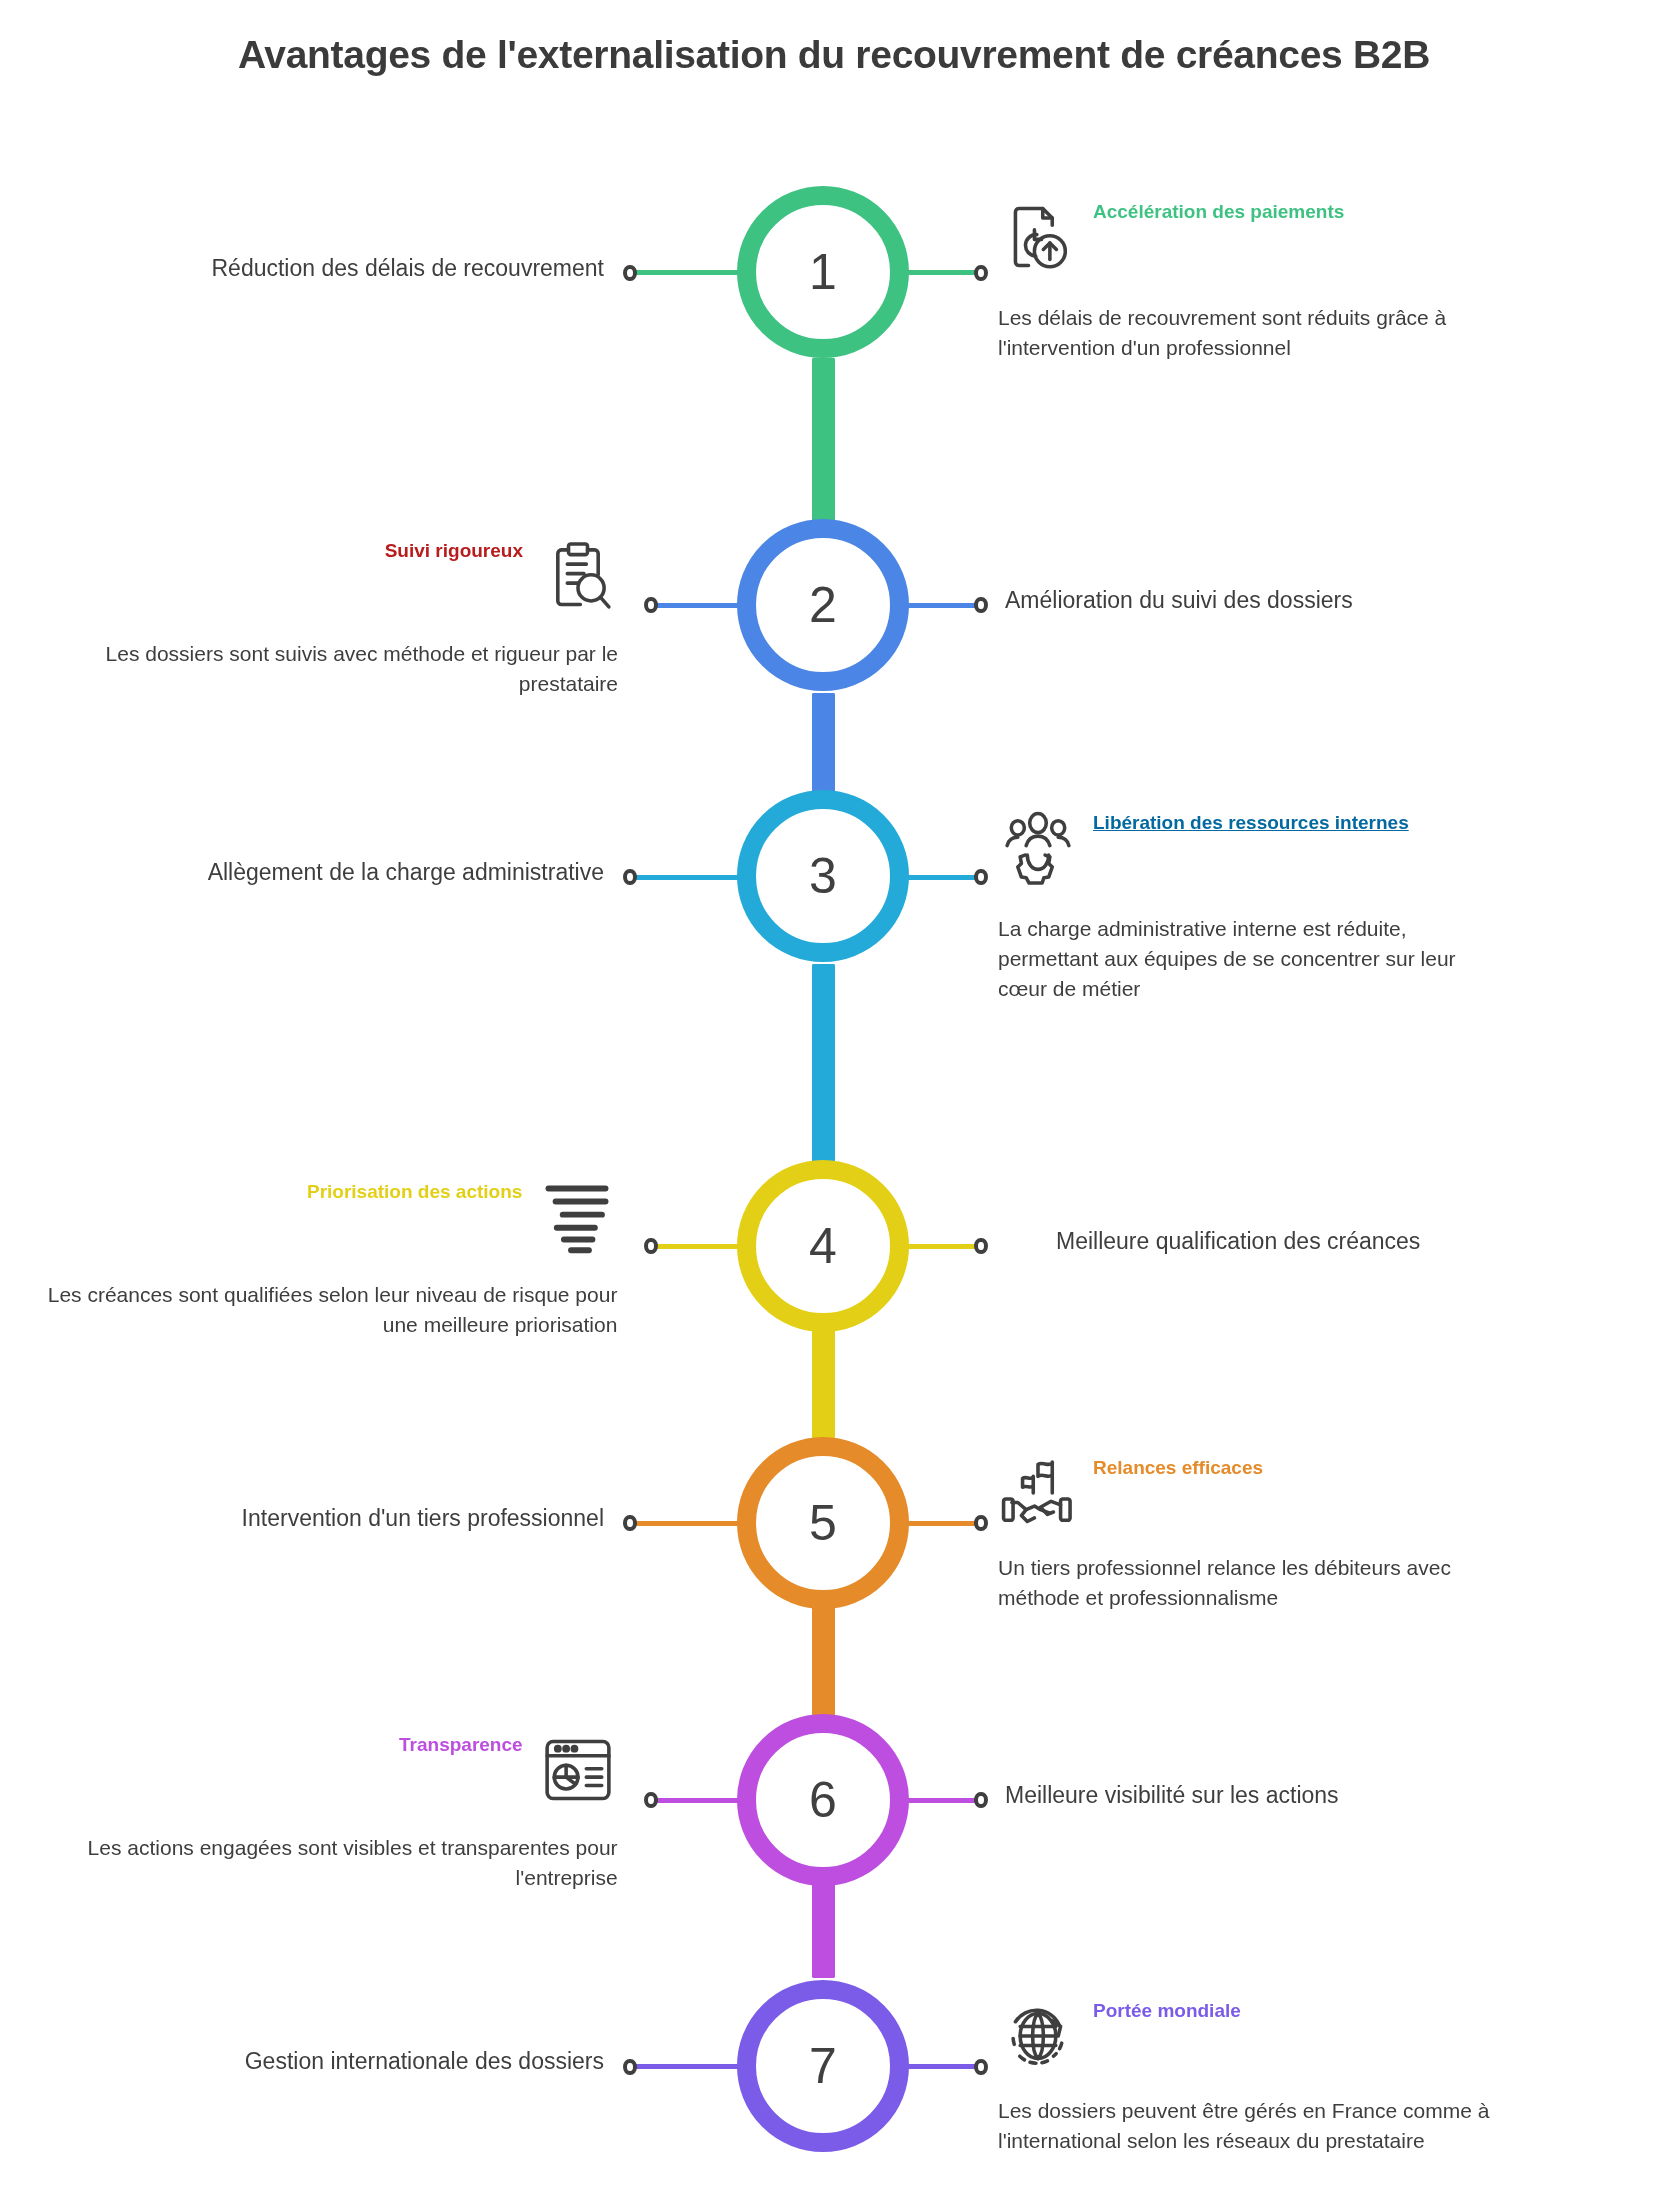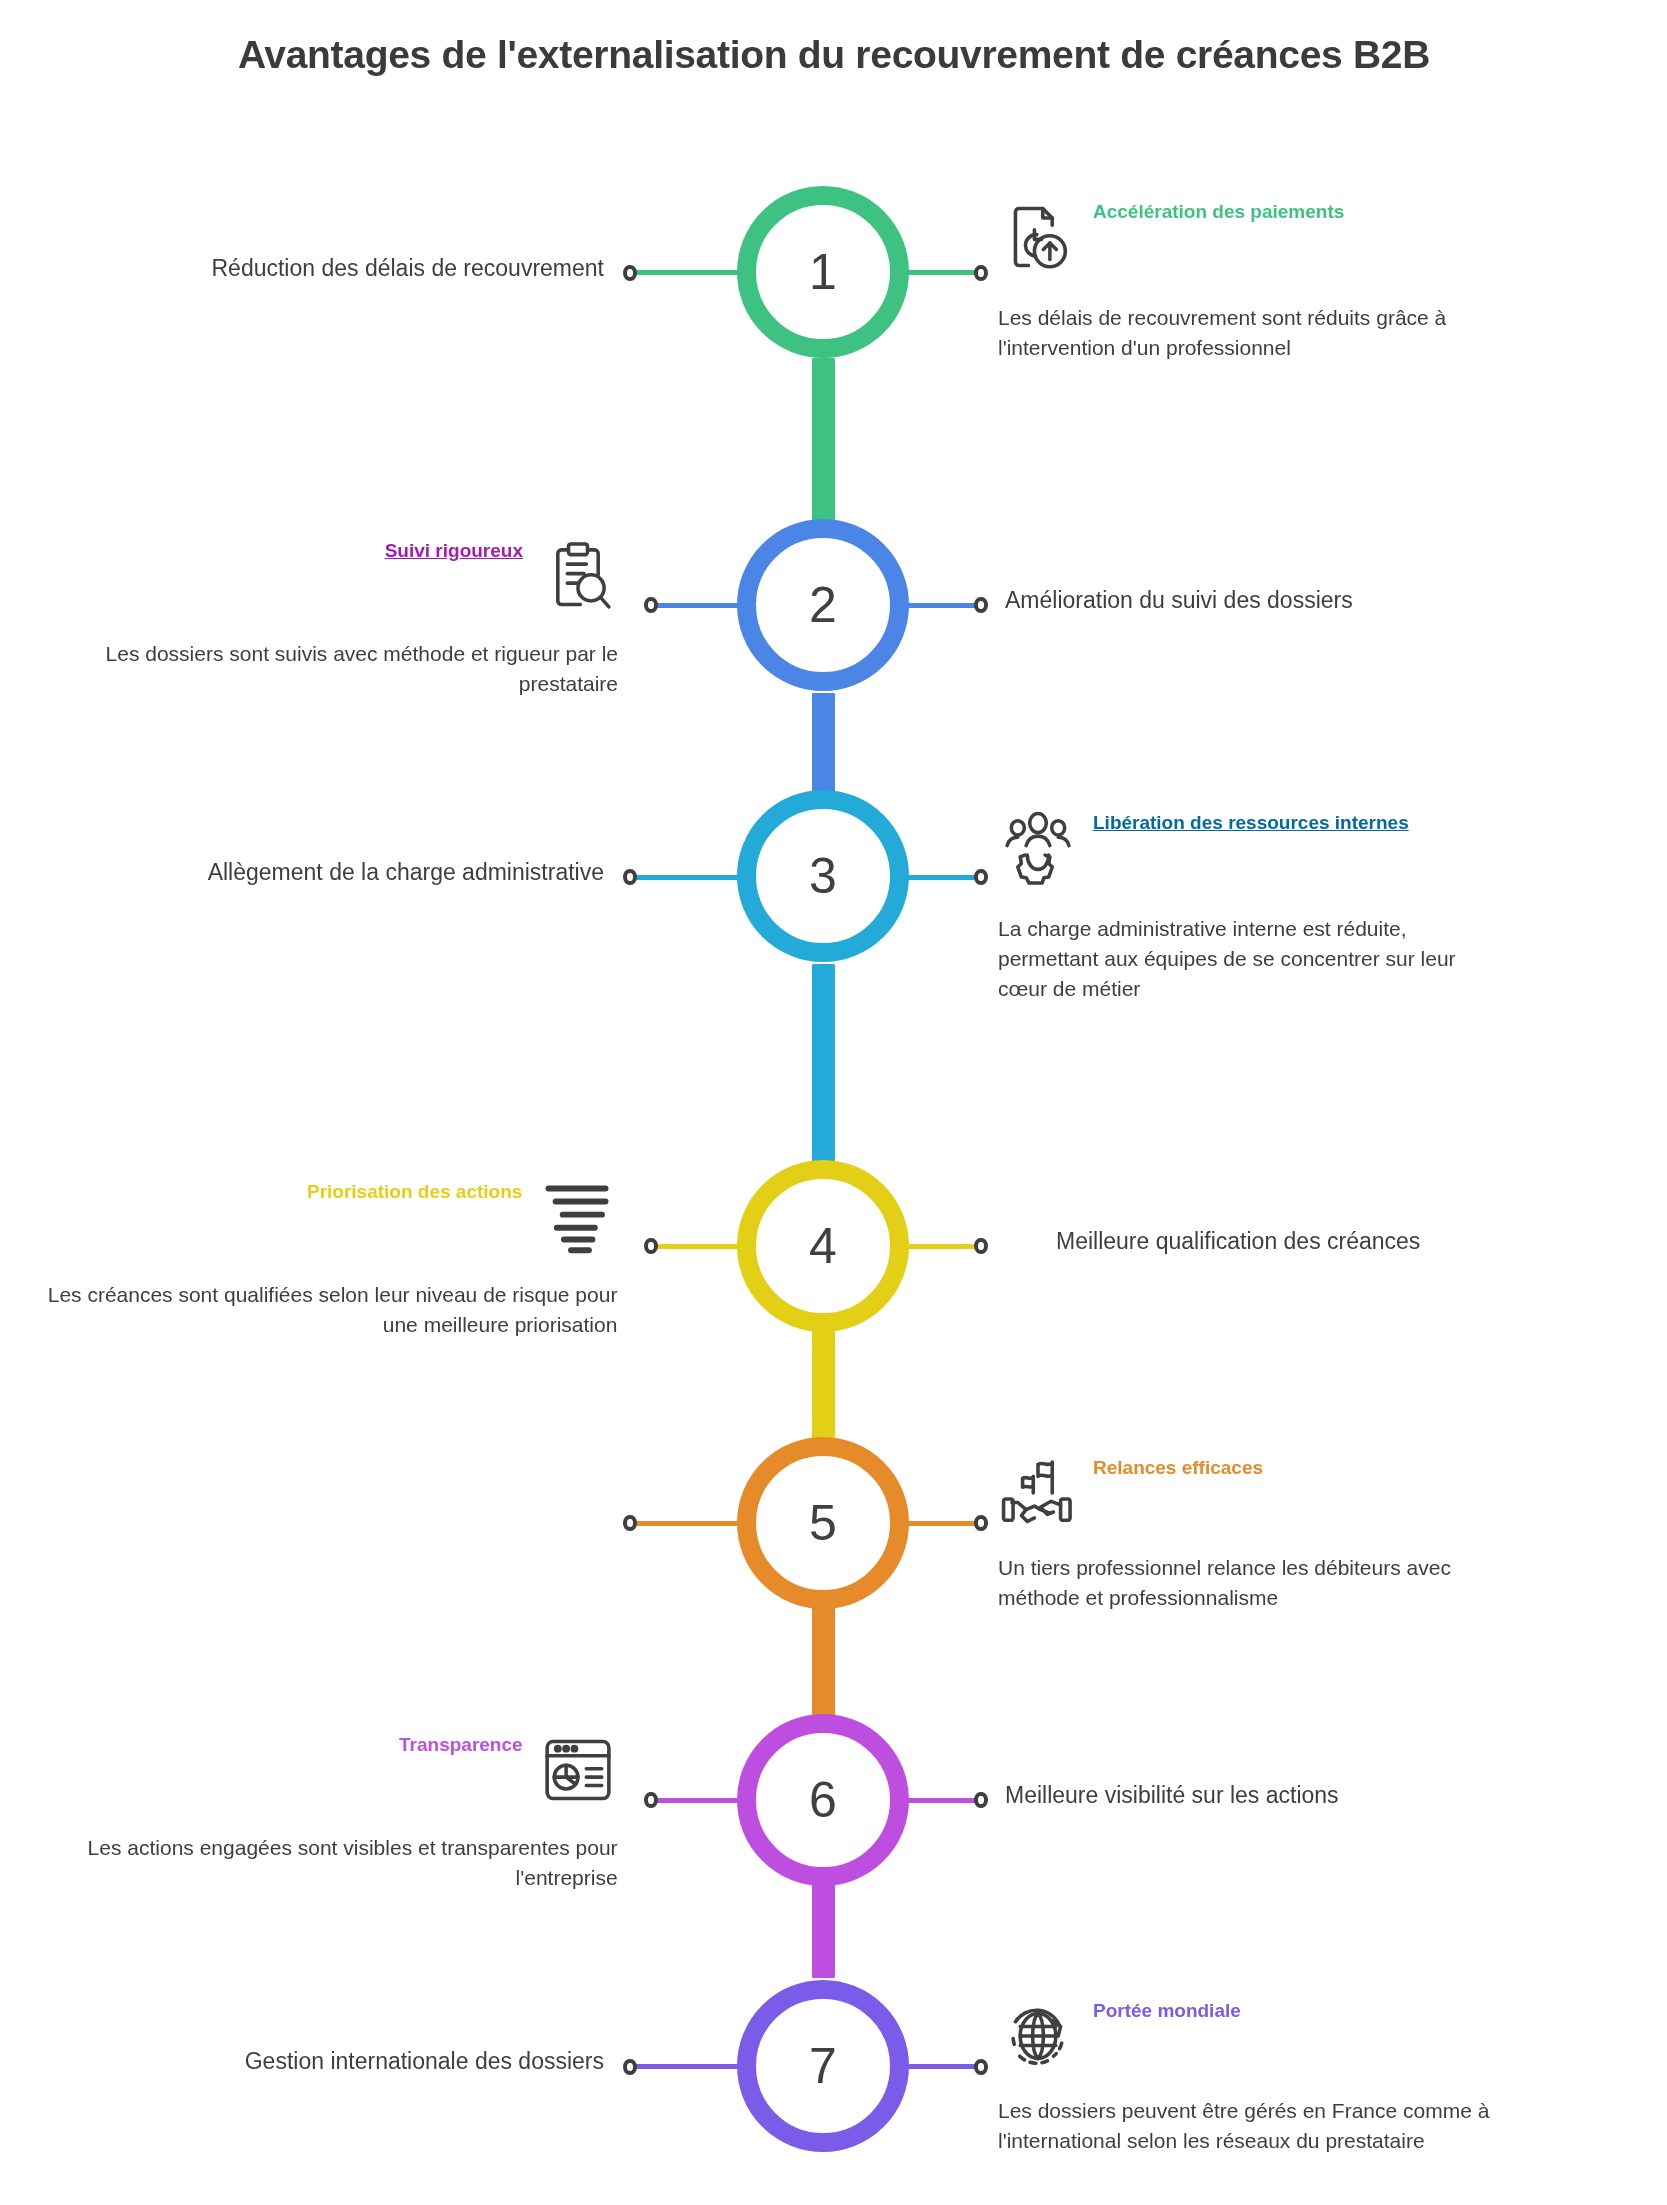--- a/index.html
+++ b/index.html
@@ -179,21 +179,21 @@
         <svg viewBox="0 0 64 64" fill="none" stroke="#3f3f3f" stroke-width="3" stroke-linecap="round" stroke-linejoin="round">
           <path d="M24 10h-6a3 3 0 0 0-3 3v40a3 3 0 0 0 3 3h16"></path>
           <path d="M40 10h6a3 3 0 0 1 3 3v18"></path>
           <rect x="24" y="5" width="16" height="9" rx="2"></rect>
           <path d="M23 22h16M23 30h14M23 38h9"></path>
           <circle cx="43" cy="42" r="11"></circle>
           <path d="M51 50l7 8"></path>
         </svg>
       </div>
       <div class="ttl-wrap">
-        <div class="blk-title" style="color:#a21caf;text-decoration:underline;">Suivi rigoureux</div>
+        <div class="blk-title" style="color:#b91c1c;">Suivi rigoureux</div>
       </div>
     </div>
     <div class="blk-desc" style="margin-top:23px;">Les dossiers sont suivis avec méthode et rigueur par le prestataire</div>
   </div>
 
   <div class="conn" style="left:631px;top:875px;width:115px;background:#23aad8;"></div>
   <div class="conn" style="left:900px;top:875px;width:81px;background:#23aad8;"></div>
   <div class="conn-dot" style="left:623px;top:869px;"></div>
   <div class="conn-dot" style="left:974px;top:869px;"></div>
   <div class="node" style="top:790px;border-color:#23aad8;">
@@ -257,20 +257,23 @@
   </div>
 
   <div class="conn" style="left:631px;top:1521px;width:115px;background:#e58b29;"></div>
   <div class="conn" style="left:900px;top:1521px;width:81px;background:#e58b29;"></div>
   <div class="conn-dot" style="left:623px;top:1515px;"></div>
   <div class="conn-dot" style="left:974px;top:1515px;"></div>
   <div class="node" style="top:1437px;border-color:#e58b29;">
     <span class="node-num">5</span>
   </div>
 
+  <div class="side left-side side-simple" style="left:68px;top:1503px;width:536px;">
+    <span>Intervention d'un tiers professionnel</span>
+  </div>
 
   <div class="side right-side" style="left:998px;top:1453px;width:496px;">
     <div class="rich-row ltr">
       <div class="icon-box">
         <svg viewBox="0 0 64 64" fill="none" stroke="#3f3f3f" stroke-width="3" stroke-linecap="round" stroke-linejoin="round">
           <path d="M44 6v26"></path>
           <path d="M44 7c-4 3-8-2-12 1v10c4-3 8 2 12-1"></path>
           <path d="M28 18v14"></path>
           <path d="M28 19c-3 2-6-1.5-9 .8v7.4c3-2.3 6 1.2 9-.8"></path>
           <path d="M10 40h5l7 6 7-3 5 3 8 3"></path>

